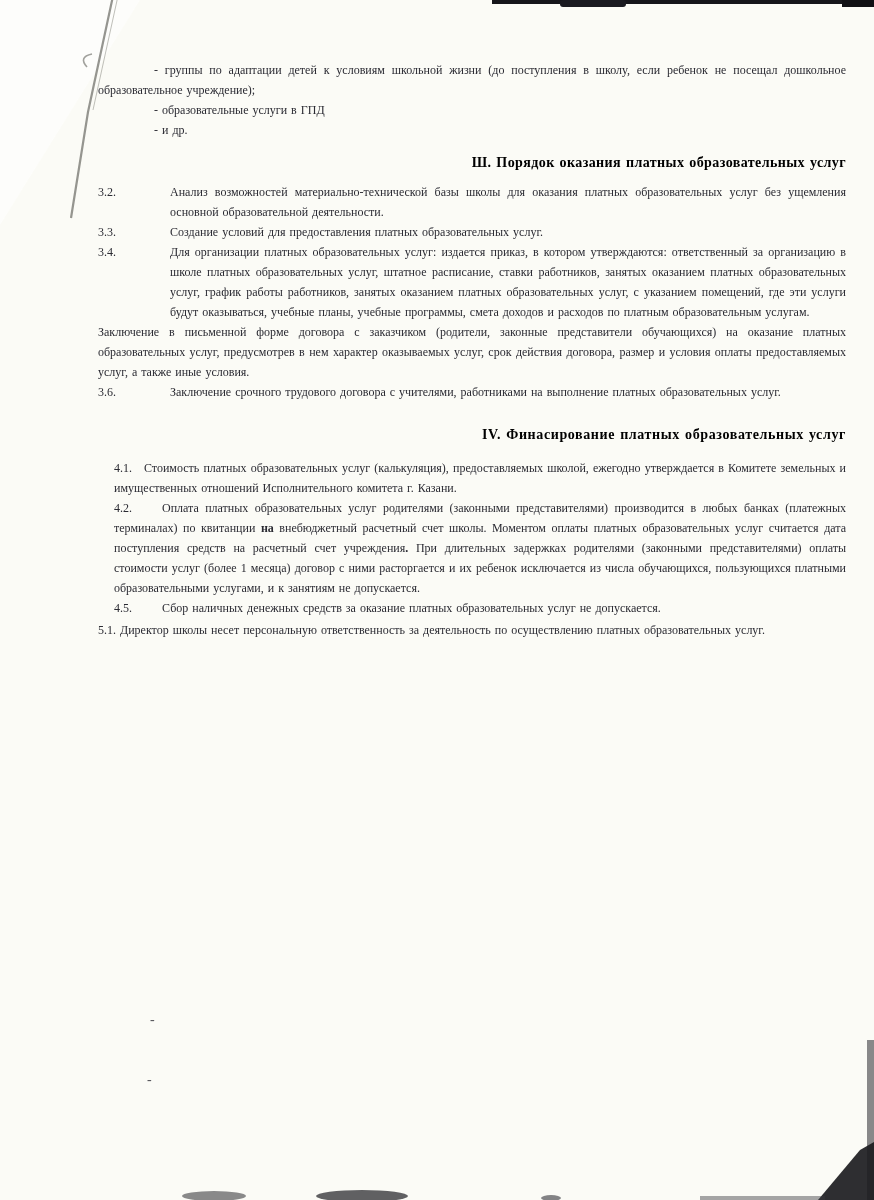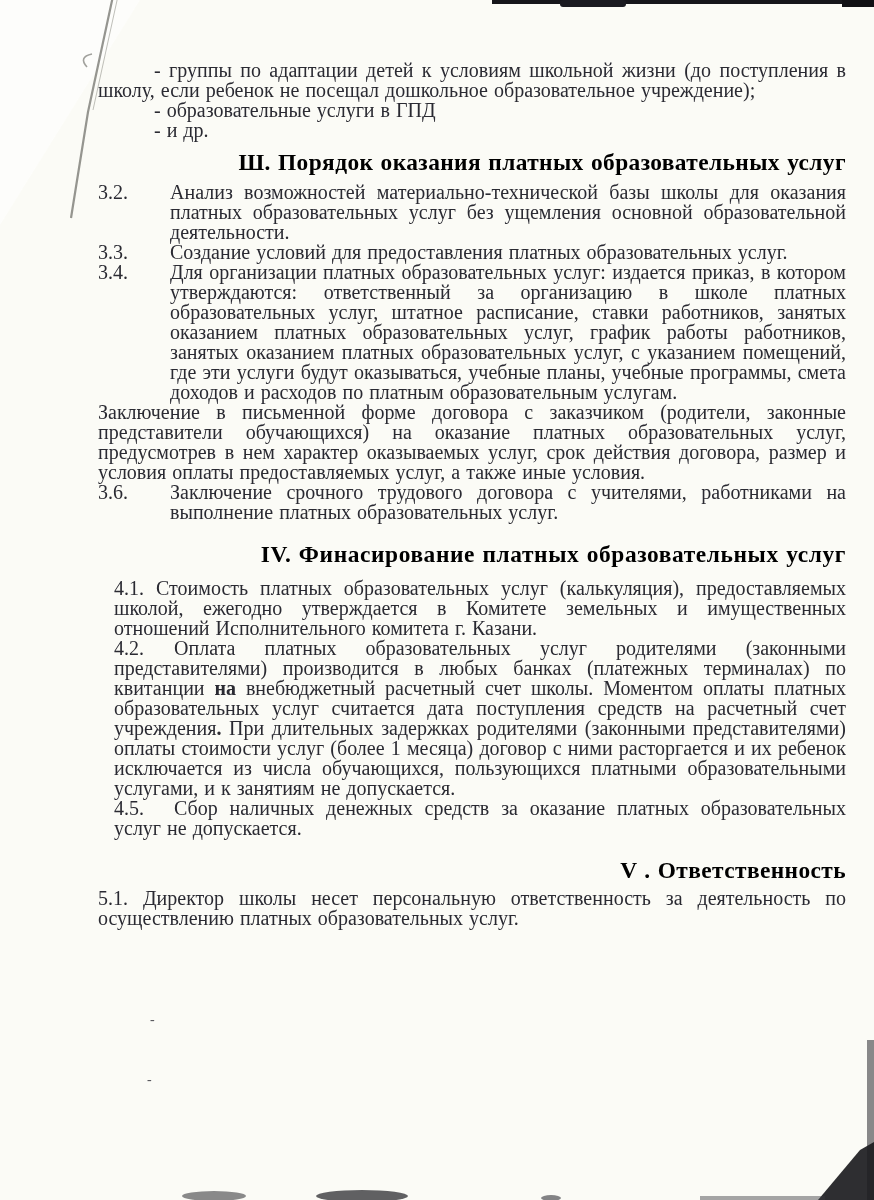--- a/index.html
+++ b/index.html
@@ -12,21 +12,21 @@
   .paper {
     position: relative;
     width: 874px; height: 1200px;
     background: #fbfbf6;
     overflow: hidden;
     color: #2a2a32;
   }
   .content {
     position: absolute;
     left: 98px; top: 60px; width: 748px;
-    font-size: 20px; line-height: 20px;
+    font-size: 12px; line-height: 20px;
     text-align: justify;
     word-spacing: 1px;
   }
   p.intro { text-indent: 56px; }
   .heading {
     text-align: right; font-weight: bold;
     letter-spacing: 0.4px; color: #000000;
     text-indent: 0;
   }
   .h-iii { margin: 12px 0 10px; }
@@ -80,21 +80,20 @@
 
     <h3 class="heading h-iv">IV. Финасирование платных образовательных услуг</h3>
 
     <p class="item4"><span class="num tight">4.1.</span><span>Стоимость платных образовательных услуг (калькуляция), предоставляемых школой, ежегодно утверждается в Комитете земельных и имущественных отношений Исполнительного комитета г. Казани.</span></p>
 
     <p class="item4"><span class="num">4.2.</span><span>Оплата платных образовательных услуг родителями (законными представителями) производится в любых банках (платежных терминалах) по квитанции </span><b>на</b><span> внебюджетный расчетный счет школы. Моментом оплаты платных образовательных услуг считается дата поступления средств на расчетный счет учреждения</span><b>.</b><span> При длительных задержках родителями (законными представителями) оплаты стоимости услуг (более 1 месяца) договор с ними расторгается и их ребенок исключается из числа обучающихся, пользующихся платными образовательными услугами, и к занятиям не допускается.</span></p>
 
 
     <p class="item4"><span class="num">4.5.</span><span>Сбор наличных денежных средств за оказание платных образовательных услуг не допускается.</span></p>
 
-    <h3 class="heading h-v">V . Ответственность</h3>
 
     <p class="p5">5.1. Директор школы несет персональную ответственность за деятельность по осуществлению платных образовательных услуг.</p>
 
   </div>
 
   <svg class="artifacts" width="874" height="1200" viewBox="0 0 874 1200" xmlns="http://www.w3.org/2000/svg">
 
     <polygon points="0,0 140,0 0,225" fill="#ffffff" opacity="0.55"></polygon>
 
     <path d="M 113 -4 L 88 112 L 71 218" fill="none" stroke="#83837d" stroke-width="2.2" opacity="0.85"></path>

